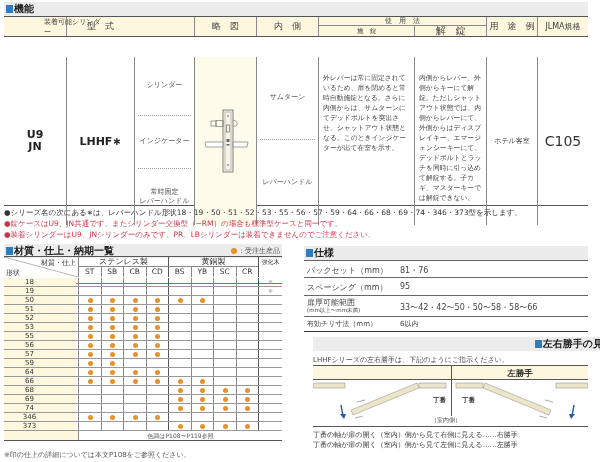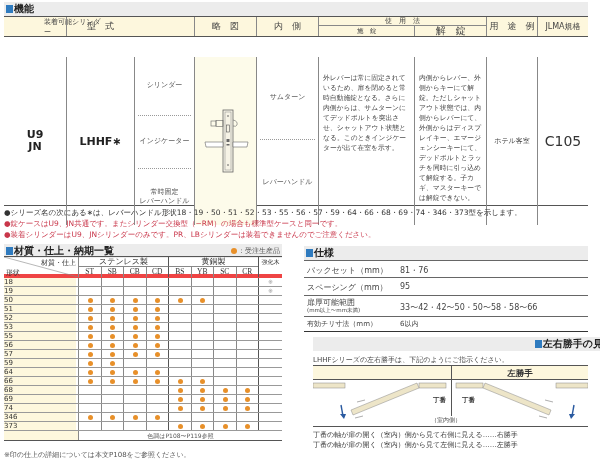--- a/index.html
+++ b/index.html
@@ -16,21 +16,21 @@
 .bc{position:absolute;top:0;height:168px;border-left:1px solid #888;margin-top:20px;}
 .bc.first{border-left:none;}
 .centered{display:flex;align-items:center;justify-content:center;text-align:center;}
 .smalltxt{font-size:7px;color:#555;line-height:1.35;}
 .dots{border-top:1px dotted #999;}
 .note{position:absolute;left:4px;font-size:7.5px;}
 .red{color:#c9364a;}
 
 .mt{position:absolute;left:4px;top:256px;width:278px;}
 .mt-row{position:absolute;left:0;height:9px;width:278px;border-bottom:1px solid #999;}
-.mt-row .shape{position:absolute;left:0;width:72px;height:8px;background:#fdf7dd;font-size:7px;text-align:left;padding-right:21px;line-height:8px;color:#333;}
+.mt-row .shape{position:absolute;left:0;width:72px;height:8px;background:#fdf7dd;font-size:7px;text-align:center;padding-right:21px;line-height:8px;color:#333;}
 .cell{position:absolute;top:0;height:8px;border-left:1px solid #888;}
 .dot{position:absolute;width:5px;height:5px;border-radius:50%;background:#e8902a;top:2px;}
 .star{position:absolute;font-size:6px;color:#999;top:0;}
 
 .sp-row{position:absolute;left:304px;width:284px;border-bottom:1px solid #666;font-size:8px;color:#444;}
 </style>
 </head>
 <body>
 
 <div class="abs sec-title" style="left:4px;top:2px;width:584px;">
@@ -108,21 +108,21 @@
   <span class="sq"></span>
   <span>材質・仕上・納期一覧</span>
   <span style="margin-left:auto;margin-right:2px;font-weight:normal;font-size:7px;color:#555;display:flex;align-items:center;">
     <span style="display:inline-block;width:6px;height:6px;border-radius:50%;background:#e8902a;margin-right:1px;"></span>
     <span>：受注生産品</span>
   </span>
 </div>
 
 <div class="mt" id="mt">
 
-  <div style="position:absolute;left:0;top:0;width:278px;height:22px;border-top:1px solid #555;border-bottom:4px solid #ef4444;font-family:Liberation Serif, serif;">
+  <div style="position:absolute;left:0;top:0;width:278px;height:28px;border-top:1px solid #555;border-bottom:1px solid #ef4444;">
     <div style="position:absolute;left:0;top:0;width:74px;height:20px;">
       <svg width="74" height="20" style="position:absolute;left:0;top:0;">
           <line x1="0" y1="0" x2="74" y2="20" stroke="#888" stroke-width="0.6"></line>
         </svg>
       <span style="position:absolute;right:2px;top:1px;font-size:7px;">材質・仕上</span>
       <span style="position:absolute;left:2px;top:11px;font-size:7px;">形状</span>
     </div>
     <div style="position:absolute;left:74px;top:0;width:90px;height:10px;border-left:1px solid #888;border-bottom:1px solid #888;text-align:center;font-size:8px;line-height:10px;">ステンレス製</div>
     <div style="position:absolute;left:164px;top:0;width:90px;height:10px;border-left:1.5px solid #555;border-bottom:1px solid #888;text-align:center;font-size:8px;line-height:10px;">黄銅製</div>
     <div style="position:absolute;left:254px;top:0;width:24px;height:20px;border-left:1.5px solid #555;text-align:center;font-size:6px;line-height:10px;">強化木</div>

